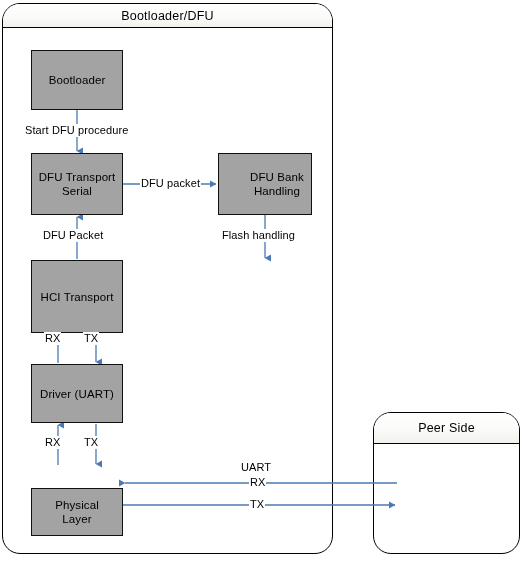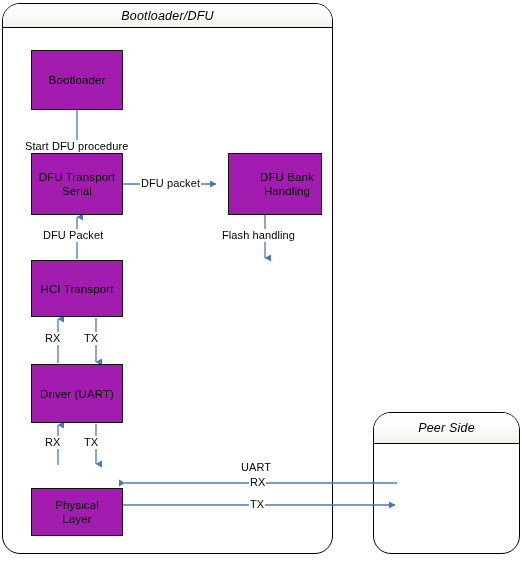--- a/index.html
+++ b/index.html
@@ -41,25 +41,24 @@
     display: flex;
     align-items: center;
     justify-content: center;
     box-sizing: border-box;
   }
   .container-title {
     font-size: 12.5px;
     color: #000000;
     letter-spacing: 0.2px;
     white-space: nowrap;
-    font-style: italic;
   }
   .node-box {
     position: absolute;
-    background: #a21caf;
+    background: #a3a3a3;
     border: 1px solid #10100f;
     box-sizing: border-box;
     display: flex;
     align-items: center;
     justify-content: center;
     text-align: center;
   }
   .node-label {
     font-size: 11.5px;
     color: #000000;
@@ -137,41 +136,41 @@
 
   <div class="node-box" style="left:31px; top:50px; width:92px; height:60px;">
     <span class="node-label">Bootloader</span>
   </div>
 
   <div class="node-box" style="left:31px; top:153px; width:92px; height:62px;">
     <span class="node-label">DFU Transport
 Serial</span>
   </div>
 
-  <div class="node-box" style="left:228px; top:153px; width:94px; height:62px;padding-left:24px;">
+  <div class="node-box" style="left:218px; top:153px; width:94px; height:62px;padding-left:24px;">
     <span class="node-label">DFU Bank
 Handling</span>
   </div>
 
-  <div class="node-box" style="left:31px; top:260px; width:92px; height:57px;">
+  <div class="node-box" style="left:31px; top:260px; width:92px; height:73px;">
     <span class="node-label">HCI Transport</span>
   </div>
 
 
   <div class="node-box" style="left:31px; top:364px; width:92px; height:59px;">
     <span class="node-label">Driver (UART)</span>
   </div>
 
   <div class="node-box" style="left:31px; top:488px; width:92px; height:48px;">
     <span class="node-label">Physical
 Layer</span>
   </div>
 
 
-  <span class="edge-label" style="left:24px; top:124px;margin-top:16px;">Start DFU procedure</span>
+  <span class="edge-label" style="left:24px; top:124px;">Start DFU procedure</span>
 
   <span class="edge-label" style="left:140px; top:177px;">DFU packet</span>
 
   <span class="edge-label" style="left:42px; top:229px;">DFU Packet</span>
 
   <span class="edge-label" style="left:221px; top:229px;">Flash handling</span>
 
   <span class="edge-label" style="left:44px; top:332px;">RX</span>
 
   <span class="edge-label" style="left:83px; top:332px;">TX</span>

